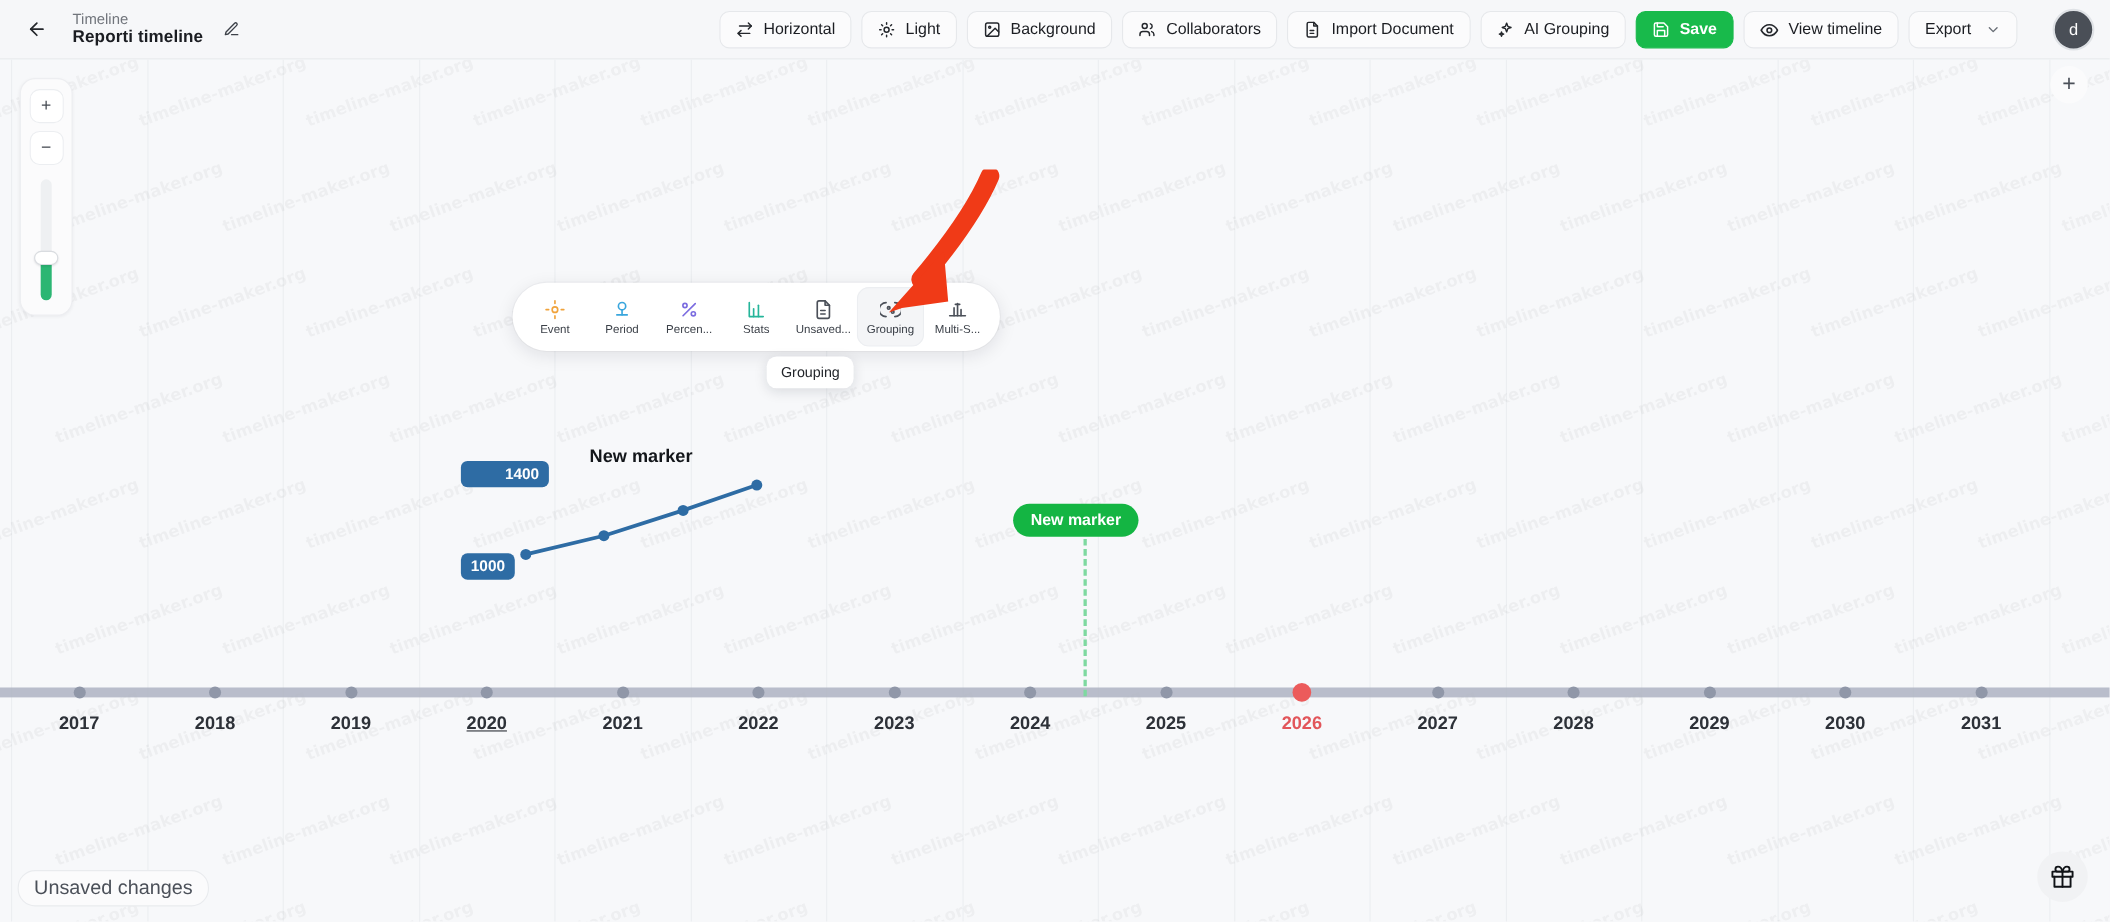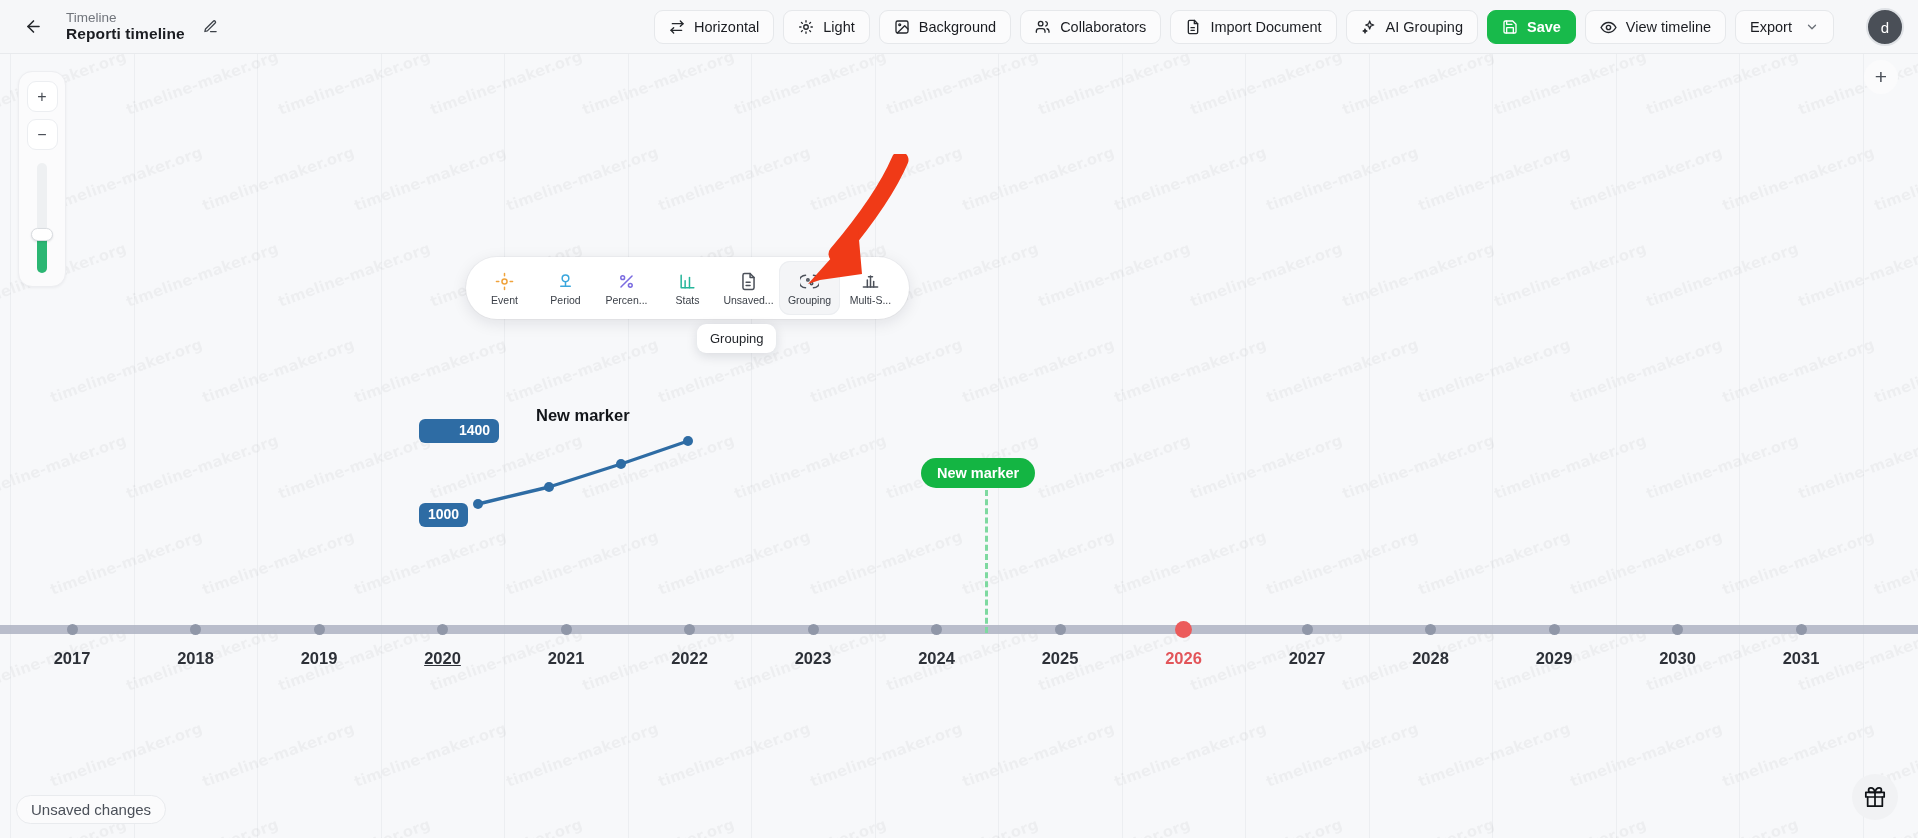--- a/index.html
+++ b/index.html
@@ -166,21 +166,21 @@
   .ticklabel {
     position: absolute; top: 595px; font-size: 16.5px; font-weight: bold;
     color: #2d3138; transform: translateX(-50%); cursor: pointer;
   }
   .ticklabel.current { color: #e2555a; }
 
   
   .unsaved {
     position: absolute; left: 16px; bottom: 14px;
     background: #fbfbfc; border: 1px solid #e9ebee; border-radius: 16px;
-    padding: 5px 14px; font-size: 15px; color: #4b5059; z-index: 20;
+    padding: 5px 14px; font-size: 18px; color: #4b5059; z-index: 20;
   }
   .giftfab {
     position: absolute; right: 20px; bottom: 18px;
     width: 46px; height: 46px; border-radius: 50%;
     background: #f1f2f4;
     display: flex; align-items: center; justify-content: center;
     cursor: pointer; z-index: 20;
   }
 </style>
 </head>

